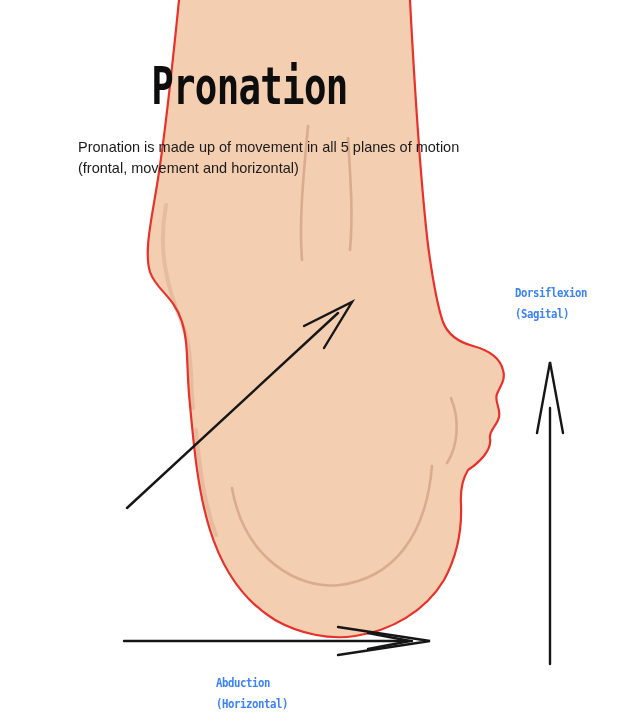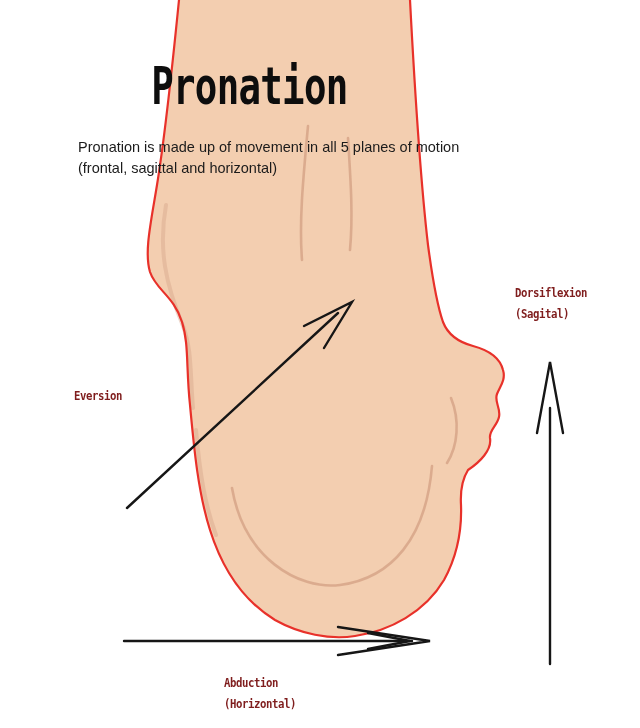--- a/index.html
+++ b/index.html
@@ -32,31 +32,31 @@
     font-family:"DejaVu Sans Mono", monospace;
     font-weight:bold;font-size:52px;line-height:1;
     display:inline-block;transform:scaleX(.72);transform-origin:center center;
     letter-spacing:-1px;
   }
   .subtitle{
     position:absolute;left:78px;top:137px;width:500px;
     font-size:14.5px;line-height:1.48;color:#1b1b1b;
   }
   .diagram-label{
-    position:absolute;color:#7f1d1d;
+    position:absolute;color:#3b82f6;
     font-size:13px;line-height:1.6;
   }
   .diagram-label .techno{
     font-family:"DejaVu Sans Mono", monospace;
     display:inline-block;transform:scaleX(.82);transform-origin:left center;
     white-space:nowrap;font-weight:bold;letter-spacing:-0.5px;
   }
   .label-eversion{left:74px;top:386px;}
   .label-dorsiflexion{left:515px;top:283px;}
-  .label-abduction{left:224px;top:673px;text-decoration:underline;}
+  .label-abduction{left:216px;top:673px;text-decoration:underline;}
 </style>
 </head>
 <body>
 
 <div class="stage">
 
   <svg class="diagram" viewBox="0 0 640 728" aria-hidden="true">
 
     <g>
       <path class="foot-fill" d="
@@ -128,25 +128,24 @@
       <path class="arrow-head" d="M 368 633 L 410 641 L 368 649"></path>
     </g>
   </svg>
 
   <div class="title">
     <span class="techno">Pronation</span>
   </div>
 
   <div class="subtitle">
     <div>Pronation is made up of movement in all 5 planes of motion</div>
-    <div>(frontal, sagittal and horizontal)</div>
+    <div>(frontal, movement and horizontal)</div>
   </div>
 
   <div class="diagram-label label-eversion">
-    <div><span class="techno">Eversion</span></div>
   </div>
 
   <div class="diagram-label label-dorsiflexion">
     <div><span class="techno">Dorsiflexion</span></div>
     <div><span class="techno">(Sagital)</span></div>
   </div>
 
   <div class="diagram-label label-abduction">
     <div><span class="techno">Abduction</span></div>
     <div><span class="techno">(Horizontal)</span></div>

